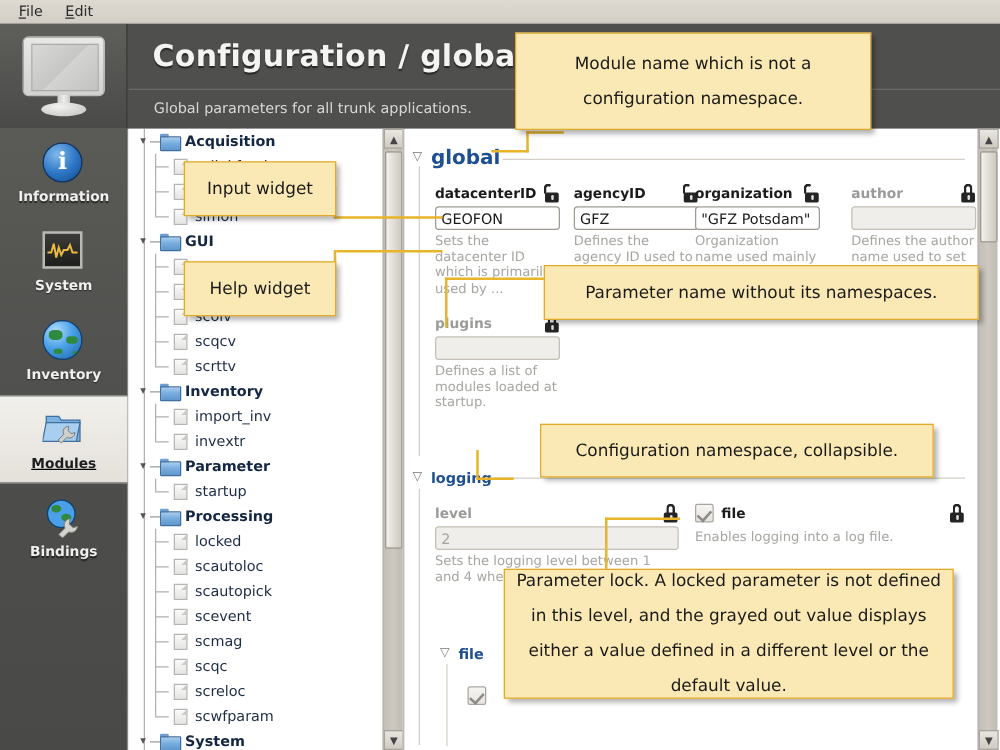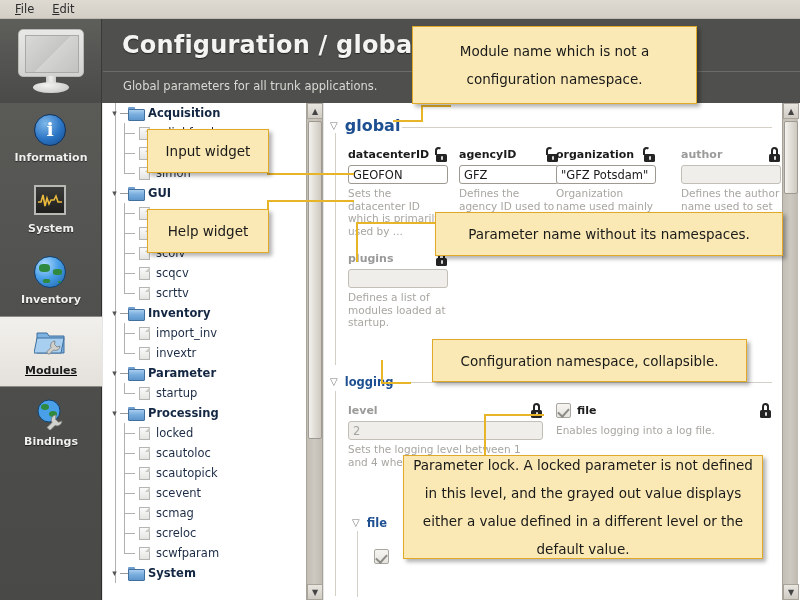--- a/index.html
+++ b/index.html
@@ -521,20 +521,26 @@
       <div class="trow">
         <span class="tindent"></span>
           <span class="telbow"></span>
         <span class="filedoc"></span>
         <span>scmag</span>
       </div>
       <div class="trow">
         <span class="tindent"></span>
           <span class="telbow"></span>
         <span class="filedoc"></span>
+        <span>scqc</span>
+      </div>
+      <div class="trow">
+        <span class="tindent"></span>
+          <span class="telbow"></span>
+        <span class="filedoc"></span>
         <span>screloc</span>
       </div>
       <div class="trow">
         <span class="tindent"></span>
           <span class="telbow last"></span>
         <span class="filedoc"></span>
         <span>scwfparam</span>
       </div>
 
       <div class="trow group">

